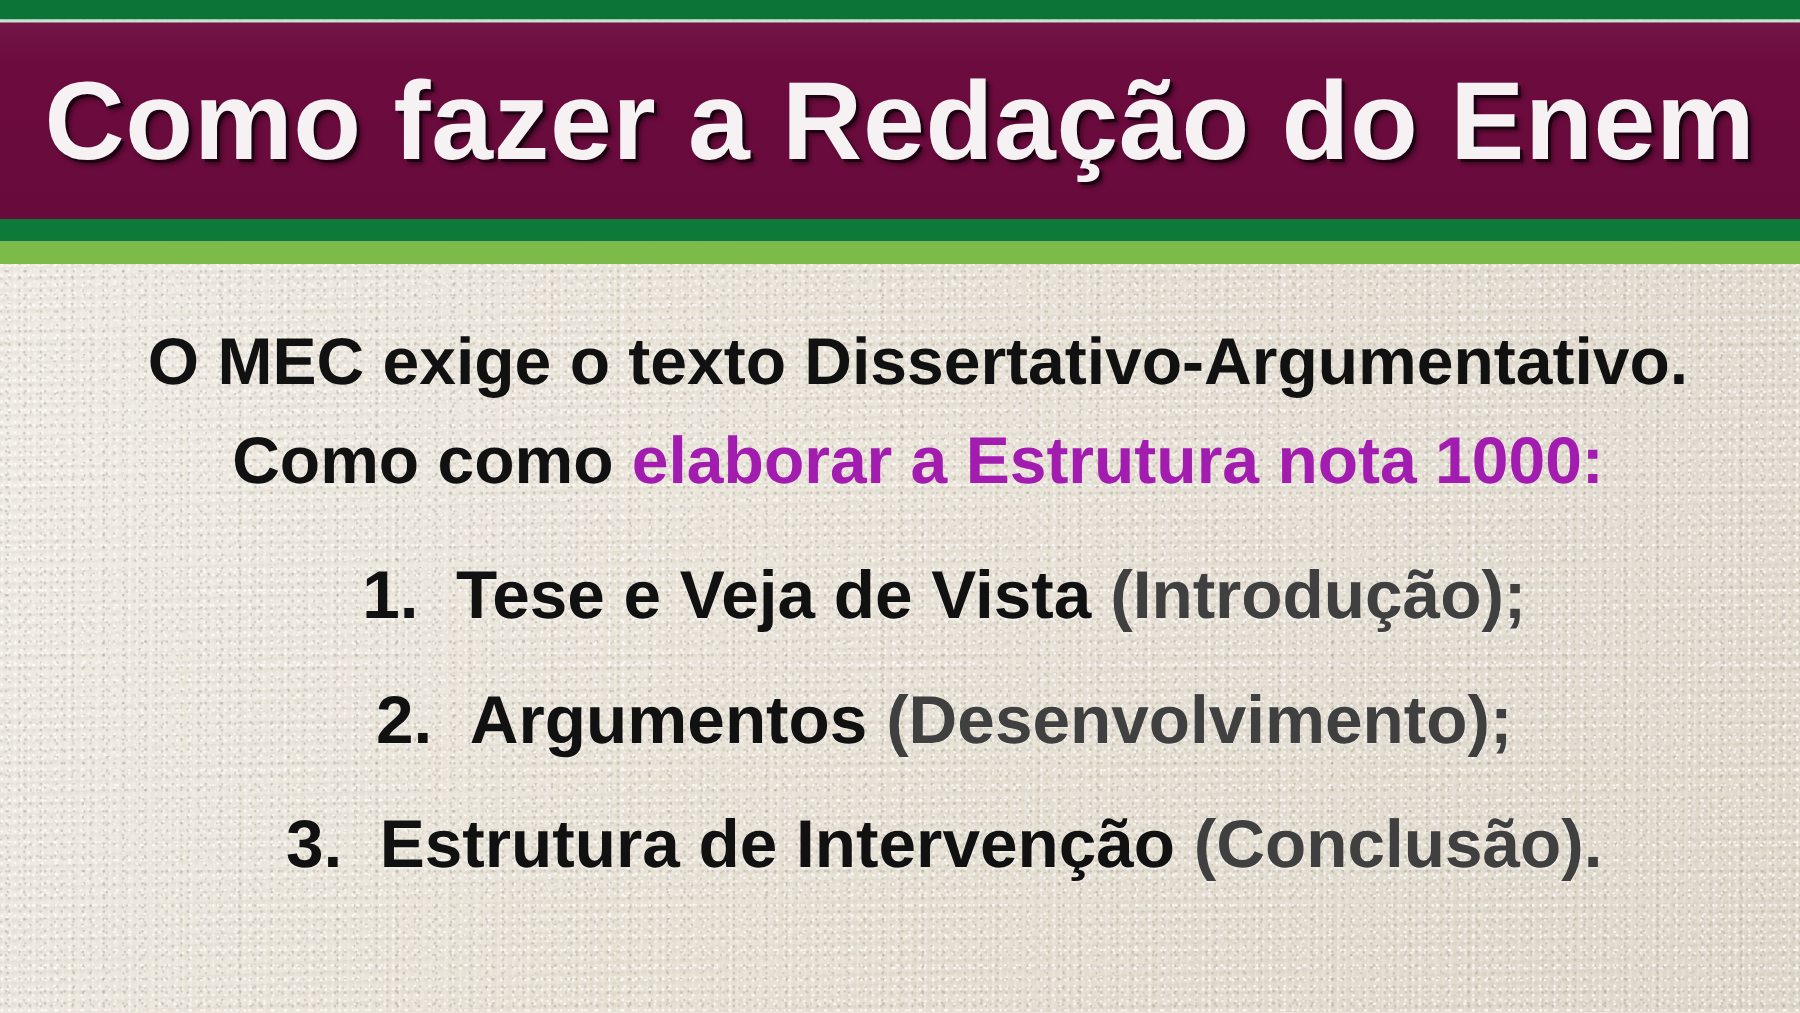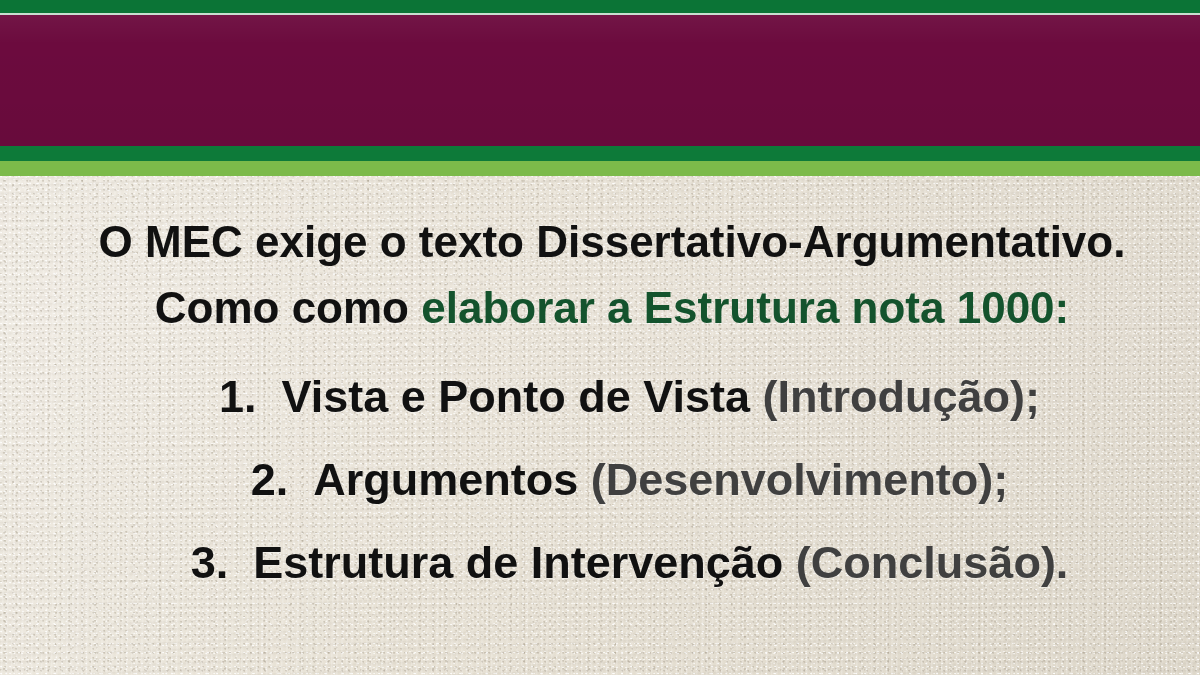--- a/index.html
+++ b/index.html
@@ -159,21 +159,21 @@
     text-align: center;
   }
   #lead-line-2 {
     position: absolute;
     left: 0;
     top: 110px;
     width: 1200px;
     text-align: center;
   }
   .accent {
-    color: #14532d;
+    color: #a21caf;
   }
 
   #list {
     position: absolute;
     left: 55px;
     top: 198px;
     width: 1125px;
   }
   .list-item {
     font-family: "Liberation Sans Narrow", "Liberation Sans", sans-serif;
@@ -197,40 +197,41 @@
 <div id="slide">
 
   <div id="texture"></div>
   <div id="texture-fibers"></div>
 
   <div class="stripe-green-dark-top"></div>
   <div class="stripe-hairline-top"></div>
 
   <div id="header-band">
     <div class="sheen"></div>
+    <div id="header-title">Como fazer a Redação do Enem</div>
   </div>
 
   <div class="stripe-green-dark-bottom"></div>
   <div class="stripe-green-light"></div>
 
   <div id="body-content">
 
     <div id="lead-line-1" class="lead">
       <span>O MEC exige o texto Dissertativo-Argumentativo.</span>
     </div>
 
     <div id="lead-line-2" class="lead">
       <span>Como como </span><span class="accent">elaborar a Estrutura nota 1000:</span>
     </div>
 
     <div id="list">
 
       <div class="list-item">
         <span class="num">1.</span>
-        <span>&nbsp;</span><span class="main">Vista e Ponto de Vista </span><span class="paren">(Introdução);</span>
+        <span>&nbsp;</span><span class="main">Tese e Veja de Vista </span><span class="paren">(Introdução);</span>
       </div>
 
       <div class="list-item">
         <span class="num">2.</span>
         <span>&nbsp;</span><span class="main">Argumentos </span><span class="paren">(Desenvolvimento);</span>
       </div>
 
       <div class="list-item">
         <span class="num">3.</span>
         <span>&nbsp;</span><span class="main">Estrutura de Intervenção </span><span class="paren">(Conclusão).</span>

